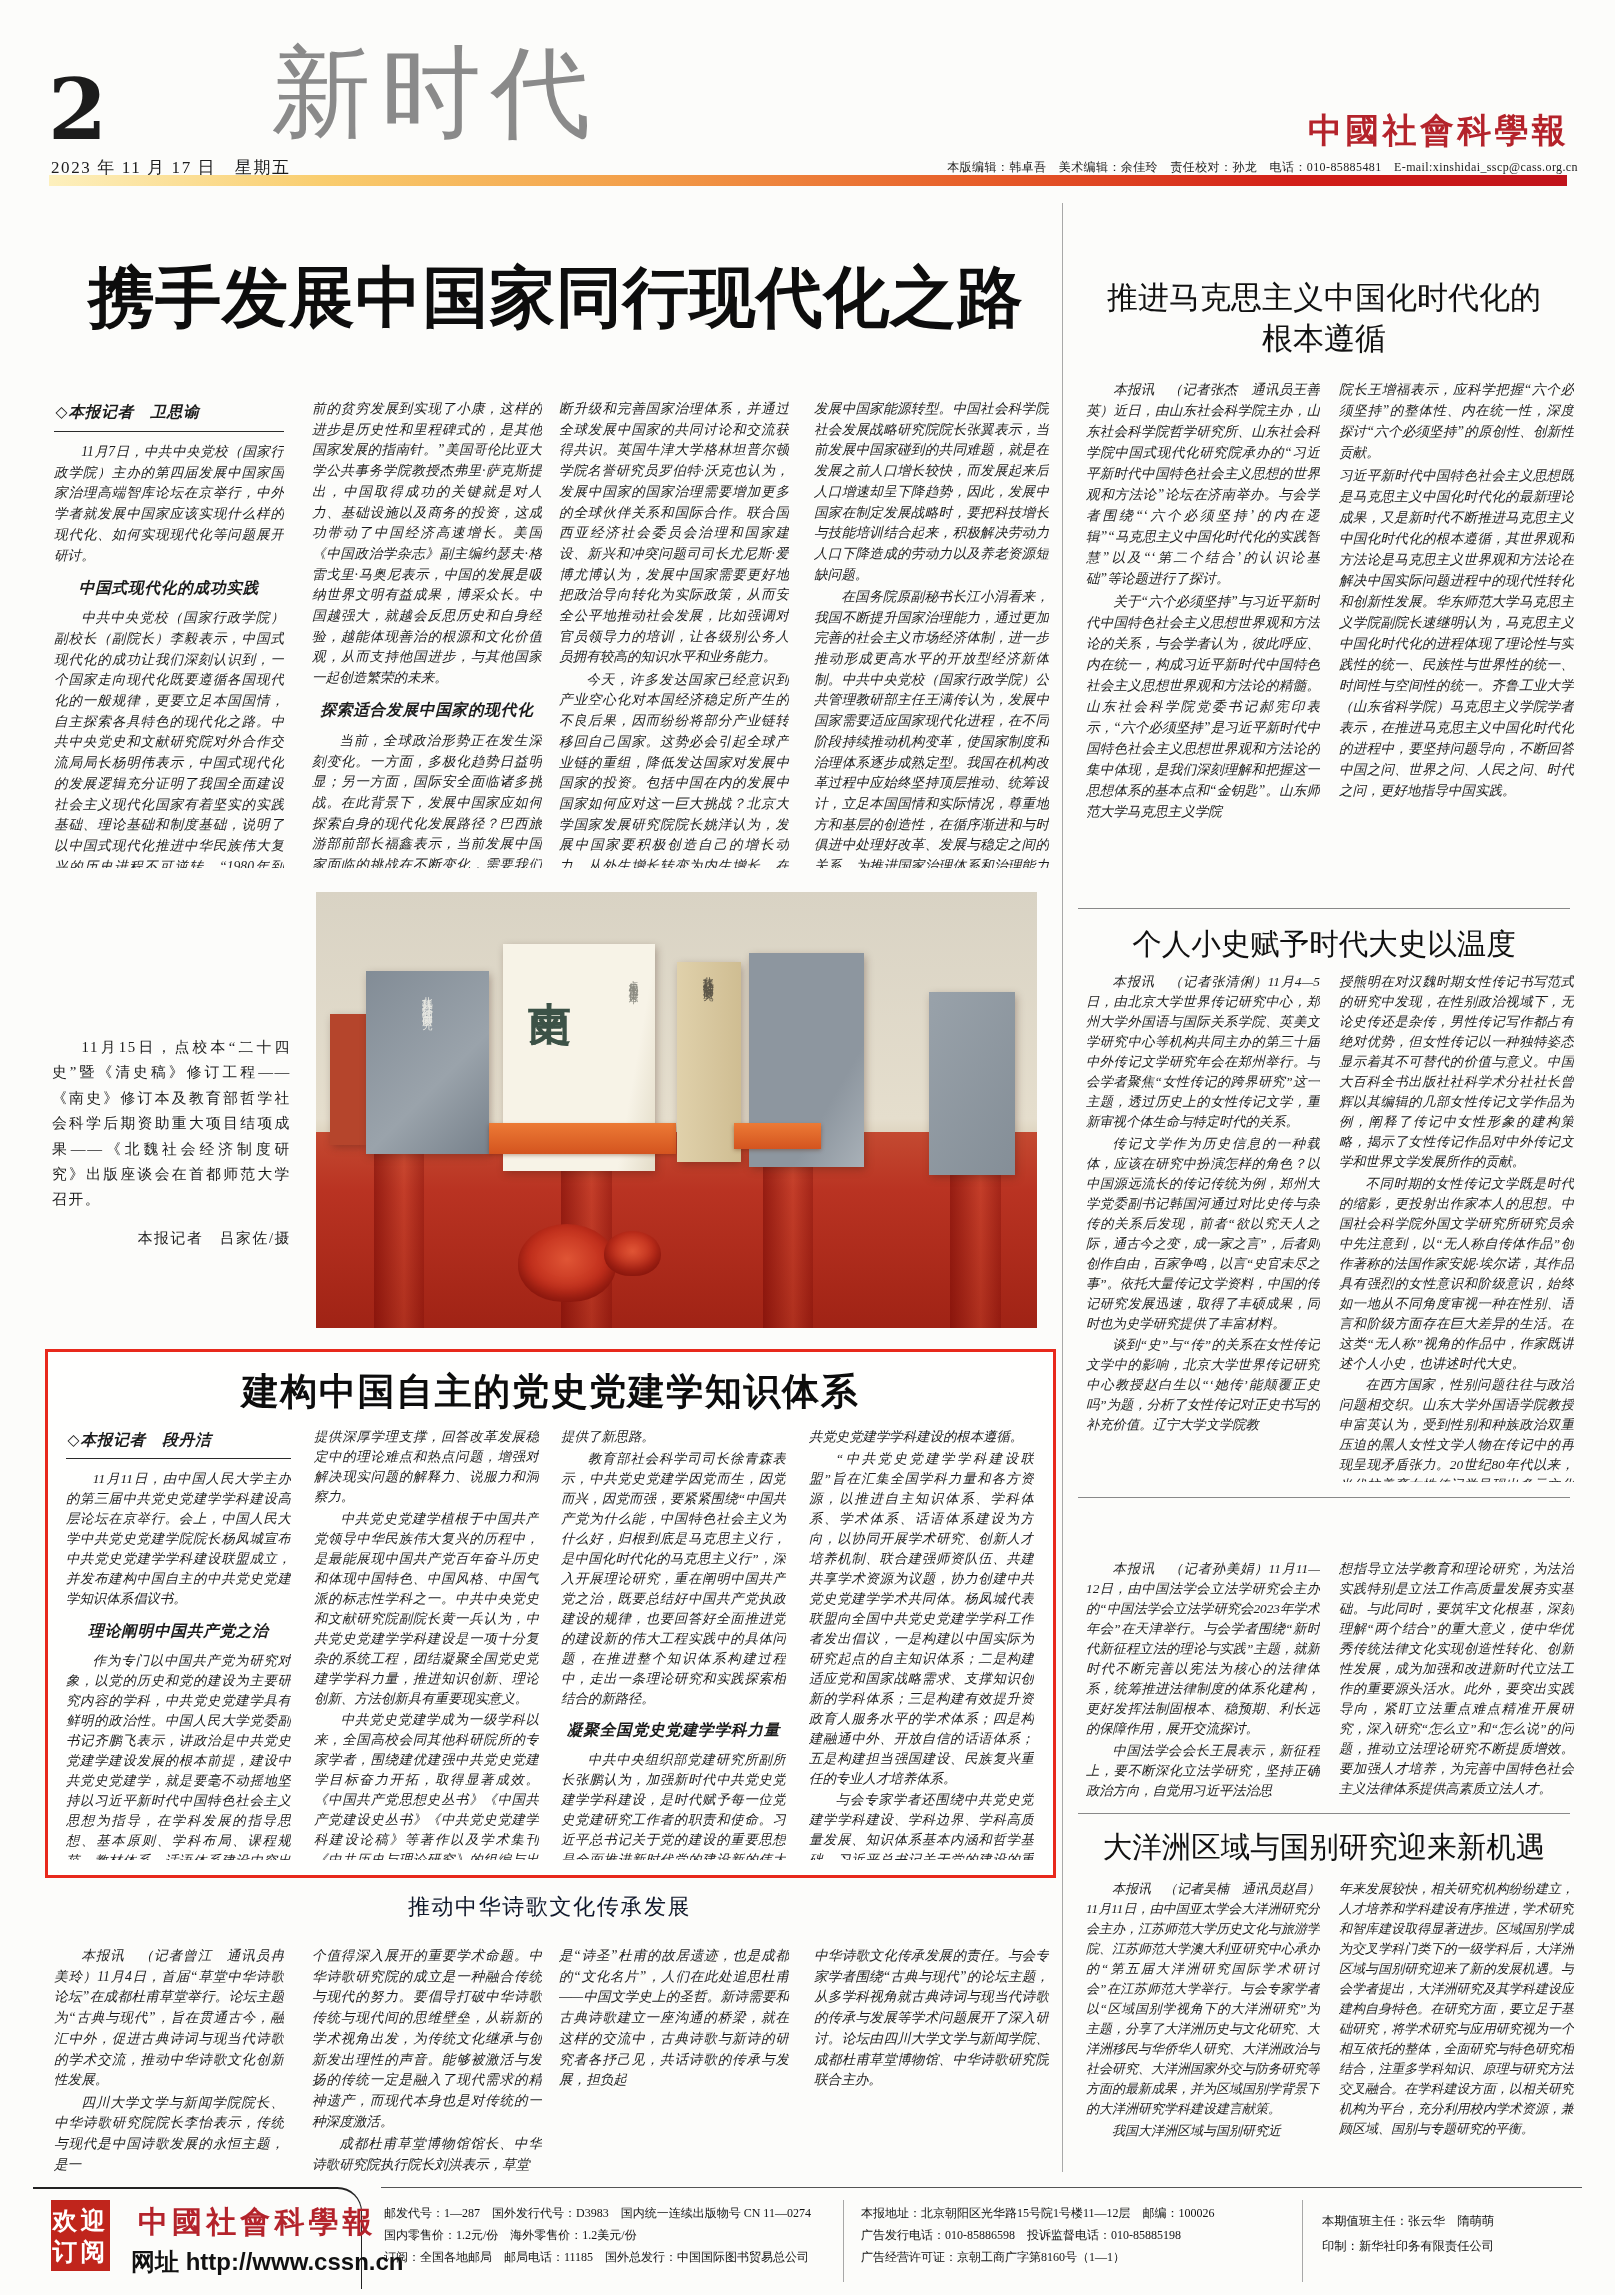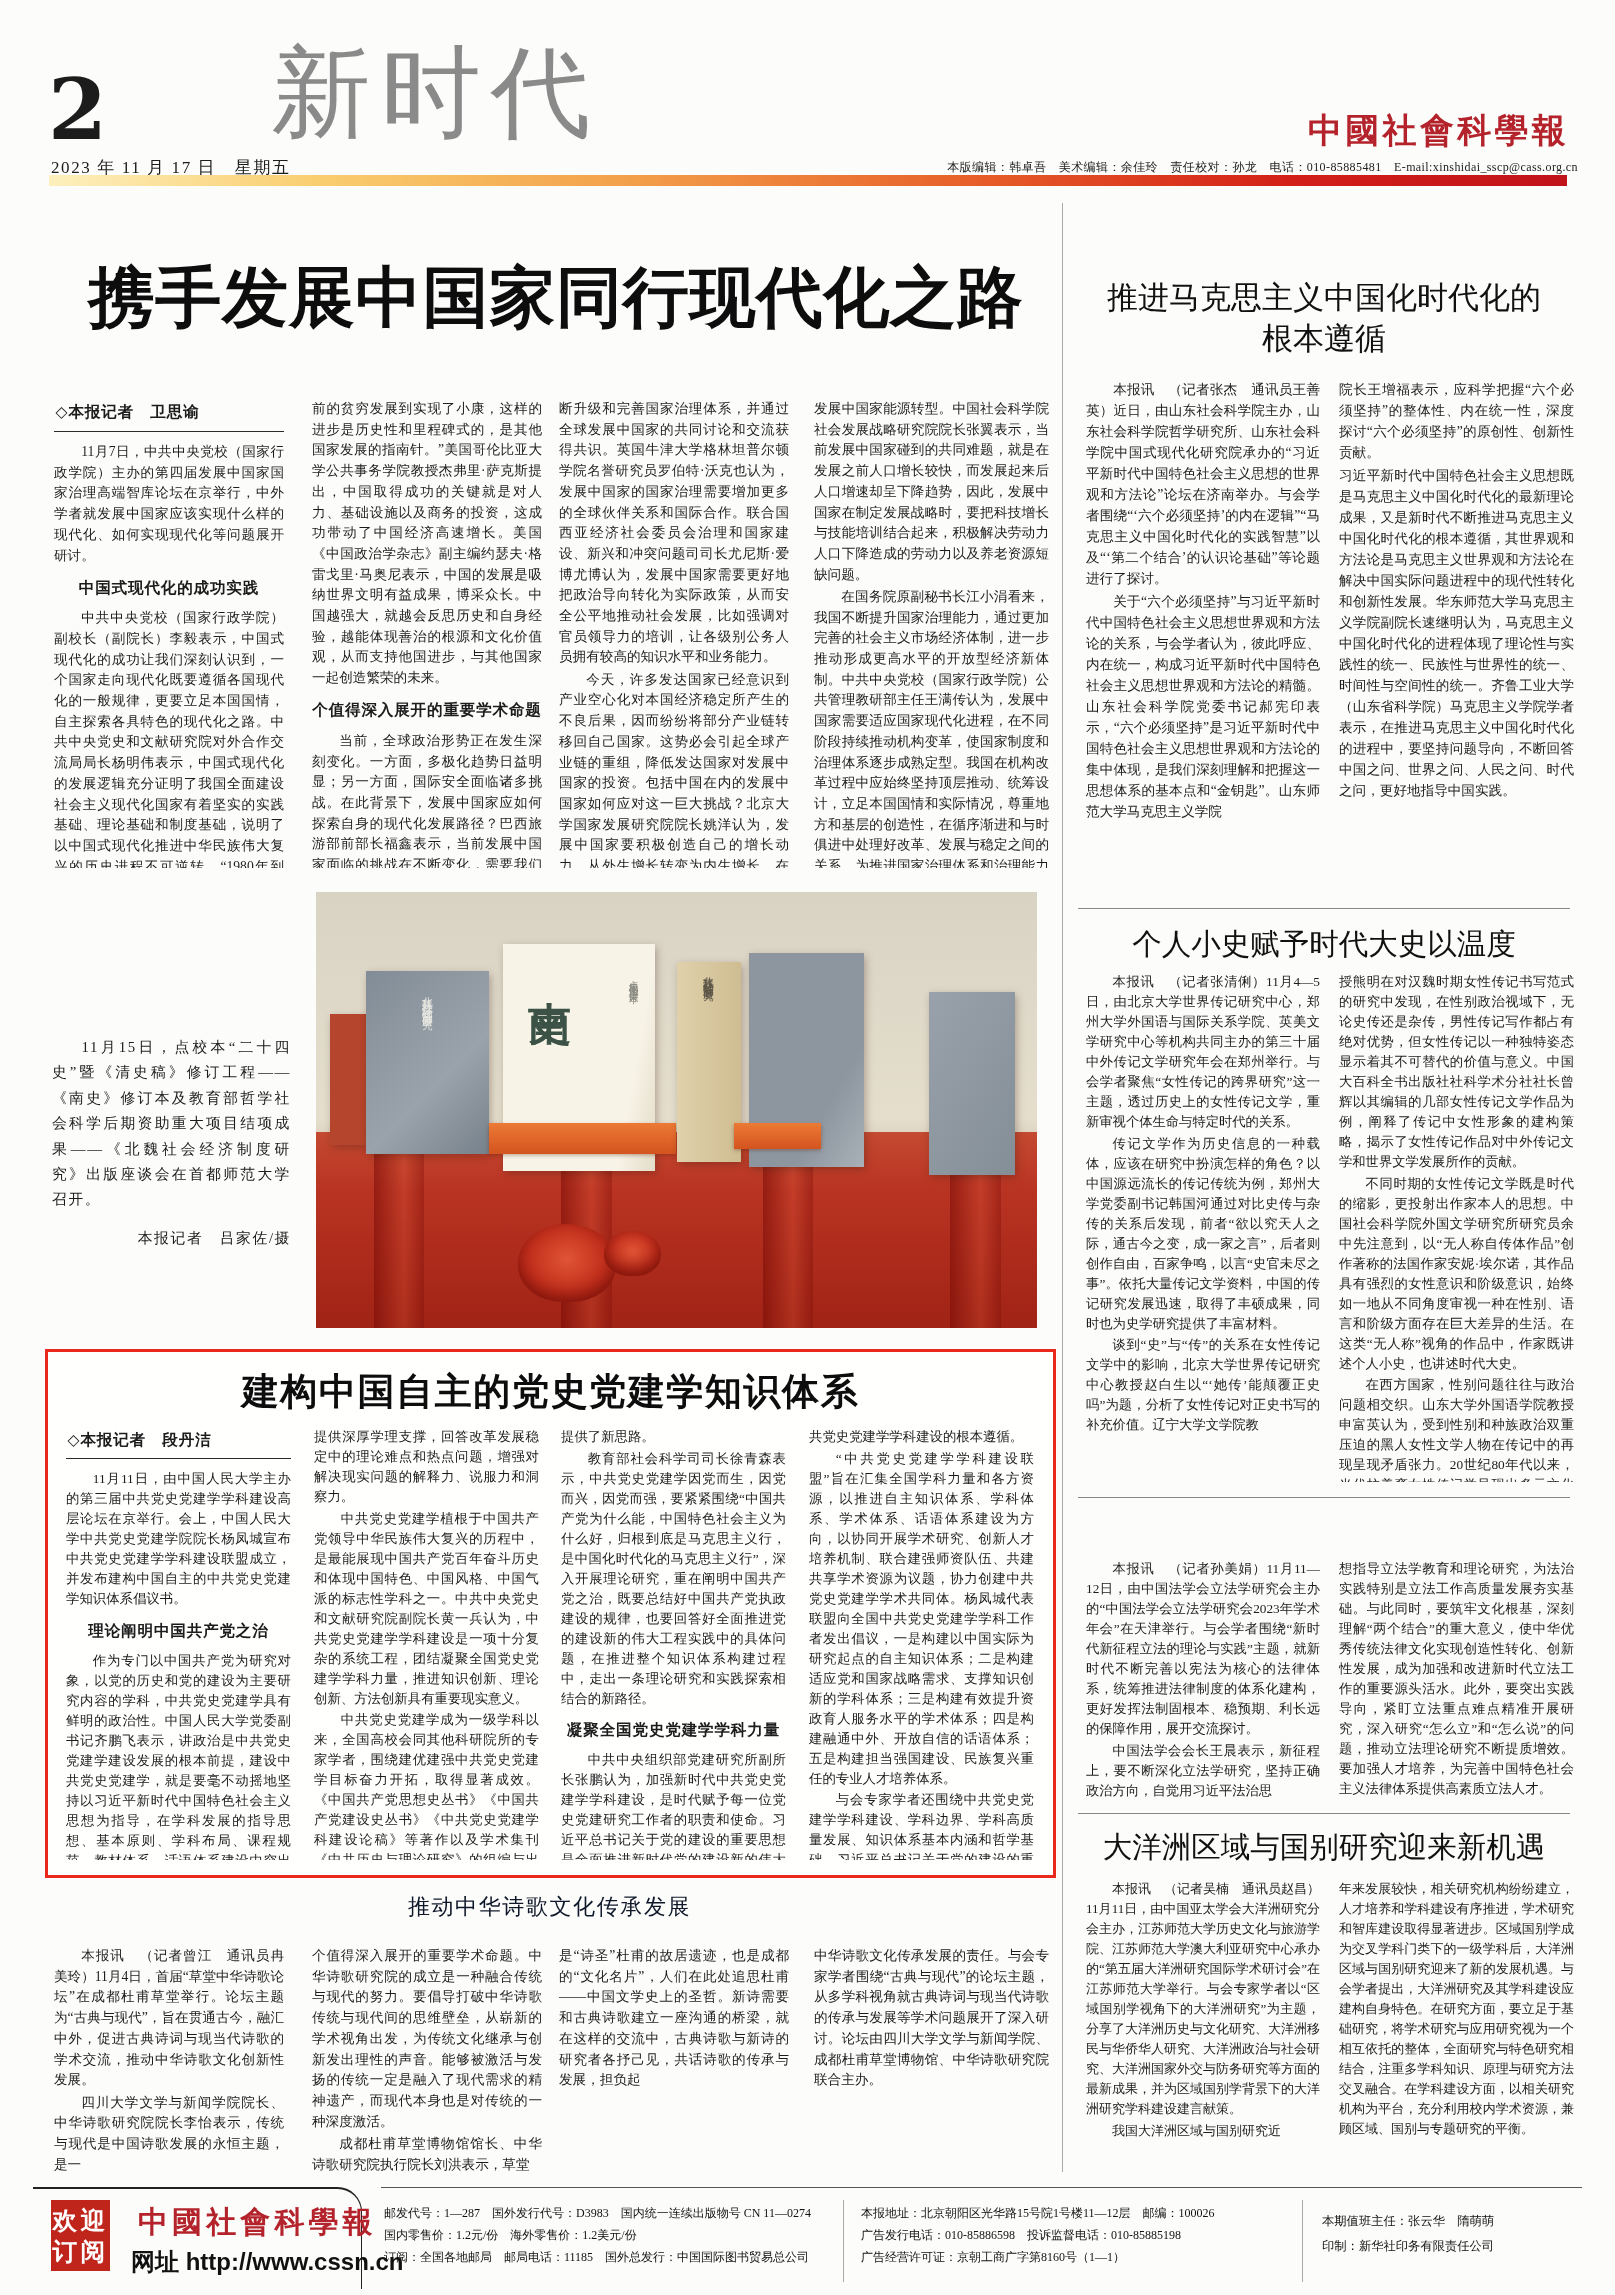--- a/index.html
+++ b/index.html
@@ -12,21 +12,21 @@
   
   .page-no{font-family:"DejaVu Serif",serif;font-weight:bold;font-size:85px;line-height:1;}
   .date-line{font-size:17px;letter-spacing:1.6px;}
   .section-title{font-family:"DejaVu Serif",serif;font-weight:normal;font-size:100px;line-height:1;color:#8a8a8a;letter-spacing:9.8px;}
   .masthead{font-family:"DejaVu Serif",serif;font-weight:bold;font-size:34px;color:#b4232b;letter-spacing:3.3px;}
   .editor-line{font-size:12px;color:#222;letter-spacing:0.4px;}
   .grad-bar{height:10.7px;background:linear-gradient(90deg,#fdf0bd 0%,#f9cd6e 18%,#f3a04a 38%,#e65b28 62%,#d21f18 82%,#c0131a 100%);}
   .v-rule{width:0.8px;background:#a8a8a8;}
   .h-rule{height:0.8px;background:#888;}
   
-  .art-col{position:absolute;text-align:justify;overflow:hidden;}
+  .art-col{position:absolute;text-align:justify;overflow:hidden;font-style:italic;}
   .art-col p{margin:0;text-indent:2em;}
   .art-col p.cont{text-indent:0;}
   .art-col p + p{margin-top:1.6px;}
   .sub-head{font-family:"Liberation Sans","DejaVu Sans",sans-serif;font-weight:bold;text-align:center;text-indent:0;margin:11.5px 0 9.8px 0;font-size:15.6px;letter-spacing:0.8px;}
   .byline{font-size:15.6px;font-weight:bold;letter-spacing:0.8px;border-bottom:1.6px solid #2a2a2a;padding:3.3px 0 8.2px 1.6px;margin-bottom:9.8px;text-indent:0;}
   
   .lead-headline{font-family:"Liberation Sans","DejaVu Sans",sans-serif;font-weight:900;font-size:66px;letter-spacing:0.8px;white-space:nowrap;color:#0d0d0d;}
   .lead-col{font-size:13.6px;line-height:20.7px;}
   
   .rail-title{font-family:"Liberation Sans","DejaVu Sans",sans-serif;font-weight:400;text-align:center;color:#111;}
@@ -75,21 +75,21 @@
   <div class="abs lead-headline" style="left:62px;top:253px;width:988px;text-align:center;">携手发展中国家同行现代化之路</div>
 
   <div class="art-col lead-col" style="left:54px;top:399px;width:230px;height:469px;">
     <div class="byline">◇本报记者　卫思谕</div>
     <p>11月7日，中共中央党校（国家行政学院）主办的第四届发展中国家国家治理高端智库论坛在京举行，中外学者就发展中国家应该实现什么样的现代化、如何实现现代化等问题展开研讨。</p>
     <div class="sub-head">中国式现代化的成功实践</div>
     <p>中共中央党校（国家行政学院）副校长（副院长）李毅表示，中国式现代化的成功让我们深刻认识到，一个国家走向现代化既要遵循各国现代化的一般规律，更要立足本国国情，自主探索各具特色的现代化之路。中共中央党史和文献研究院对外合作交流局局长杨明伟表示，中国式现代化的发展逻辑充分证明了我国全面建设社会主义现代化国家有着坚实的实践基础、理论基础和制度基础，说明了以中国式现代化推进中华民族伟大复兴的历史进程不可逆转。“1980年到2020年毫无疑问是人类历史上经济发展最成功的阶段之一。在这个阶段，中国从之</p>
   </div>
   <div class="art-col lead-col" style="left:312px;top:399px;width:230px;height:469px;">
     <p class="cont">前的贫穷发展到实现了小康，这样的进步是历史性和里程碑式的，是其他国家发展的指南针。”美国哥伦比亚大学公共事务学院教授杰弗里·萨克斯提出，中国取得成功的关键就是对人力、基础设施以及商务的投资，这成功带动了中国经济高速增长。美国《中国政治学杂志》副主编约瑟夫·格雷戈里·马奥尼表示，中国的发展是吸纳世界文明有益成果，博采众长。中国越强大，就越会反思历史和自身经验，越能体现善治的根源和文化价值观，从而支持他国进步，与其他国家一起创造繁荣的未来。</p>
-    <div class="sub-head">个值得深入展开的重要学术命题</div>
+    <div class="sub-head">探索适合发展中国家的现代化</div>
     <p>当前，全球政治形势正在发生深刻变化。一方面，多极化趋势日益明显；另一方面，国际安全面临诸多挑战。在此背景下，发展中国家应如何探索自身的现代化发展路径？巴西旅游部前部长福鑫表示，当前发展中国家面临的挑战在不断变化，需要我们不</p>
   </div>
   <div class="art-col lead-col" style="left:559px;top:399px;width:230px;height:469px;">
     <p class="cont">断升级和完善国家治理体系，并通过全球发展中国家的共同讨论和交流获得共识。英国牛津大学格林坦普尔顿学院名誉研究员罗伯特·沃克也认为，发展中国家的国家治理需要增加更多的全球伙伴关系和国际合作。联合国西亚经济社会委员会治理和国家建设、新兴和冲突问题司司长尤尼斯·爱博尤博认为，发展中国家需要更好地把政治导向转化为实际政策，从而安全公平地推动社会发展，比如强调对官员领导力的培训，让各级别公务人员拥有较高的知识水平和业务能力。</p>
     <p>今天，许多发达国家已经意识到产业空心化对本国经济稳定所产生的不良后果，因而纷纷将部分产业链转移回自己国家。这势必会引起全球产业链的重组，降低发达国家对发展中国家的投资。包括中国在内的发展中国家如何应对这一巨大挑战？北京大学国家发展研究院院长姚洋认为，发展中国家要积极创造自己的增长动力，从外生增长转变为内生增长，在此过程中，中国在太阳能、风能方面具有规模优势，可以与发展中国家联手推动</p>
   </div>
   <div class="art-col lead-col" style="left:814px;top:399px;width:235px;height:469px;">
     <p class="cont">发展中国家能源转型。中国社会科学院社会发展战略研究院院长张翼表示，当前发展中国家碰到的共同难题，就是在发展之前人口增长较快，而发展起来后人口增速却呈下降趋势，因此，发展中国家在制定发展战略时，要把科技增长与技能培训结合起来，积极解决劳动力人口下降造成的劳动力以及养老资源短缺问题。</p>
     <p>在国务院原副秘书长江小涓看来，我国不断提升国家治理能力，通过更加完善的社会主义市场经济体制，进一步推动形成更高水平的开放型经济新体制。中共中央党校（国家行政学院）公共管理教研部主任王满传认为，发展中国家需要适应国家现代化进程，在不同阶段持续推动机构变革，使国家制度和治理体系逐步成熟定型。我国在机构改革过程中应始终坚持顶层推动、统筹设计，立足本国国情和实际情况，尊重地方和基层的创造性，在循序渐进和与时俱进中处理好改革、发展与稳定之间的关系，为推进国家治理体系和治理能力现代化提供制度保障。</p>
   </div>

